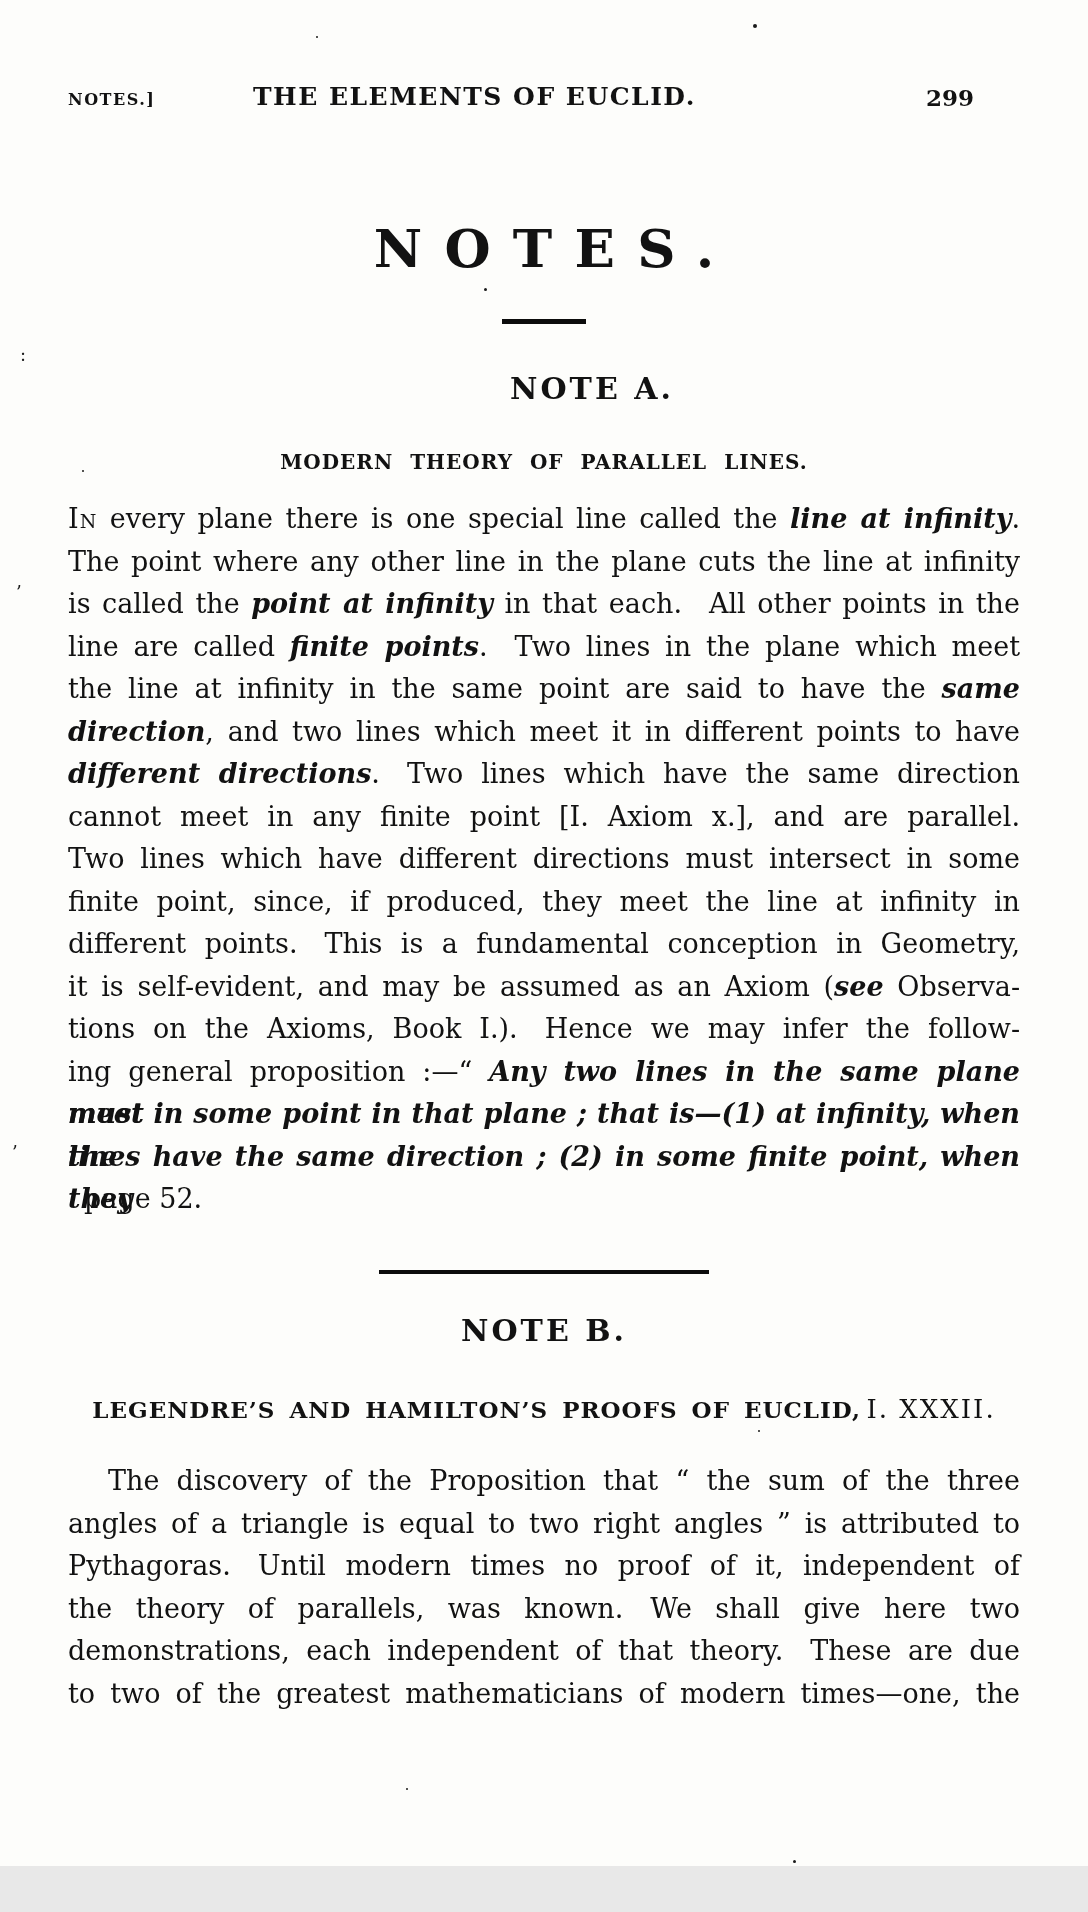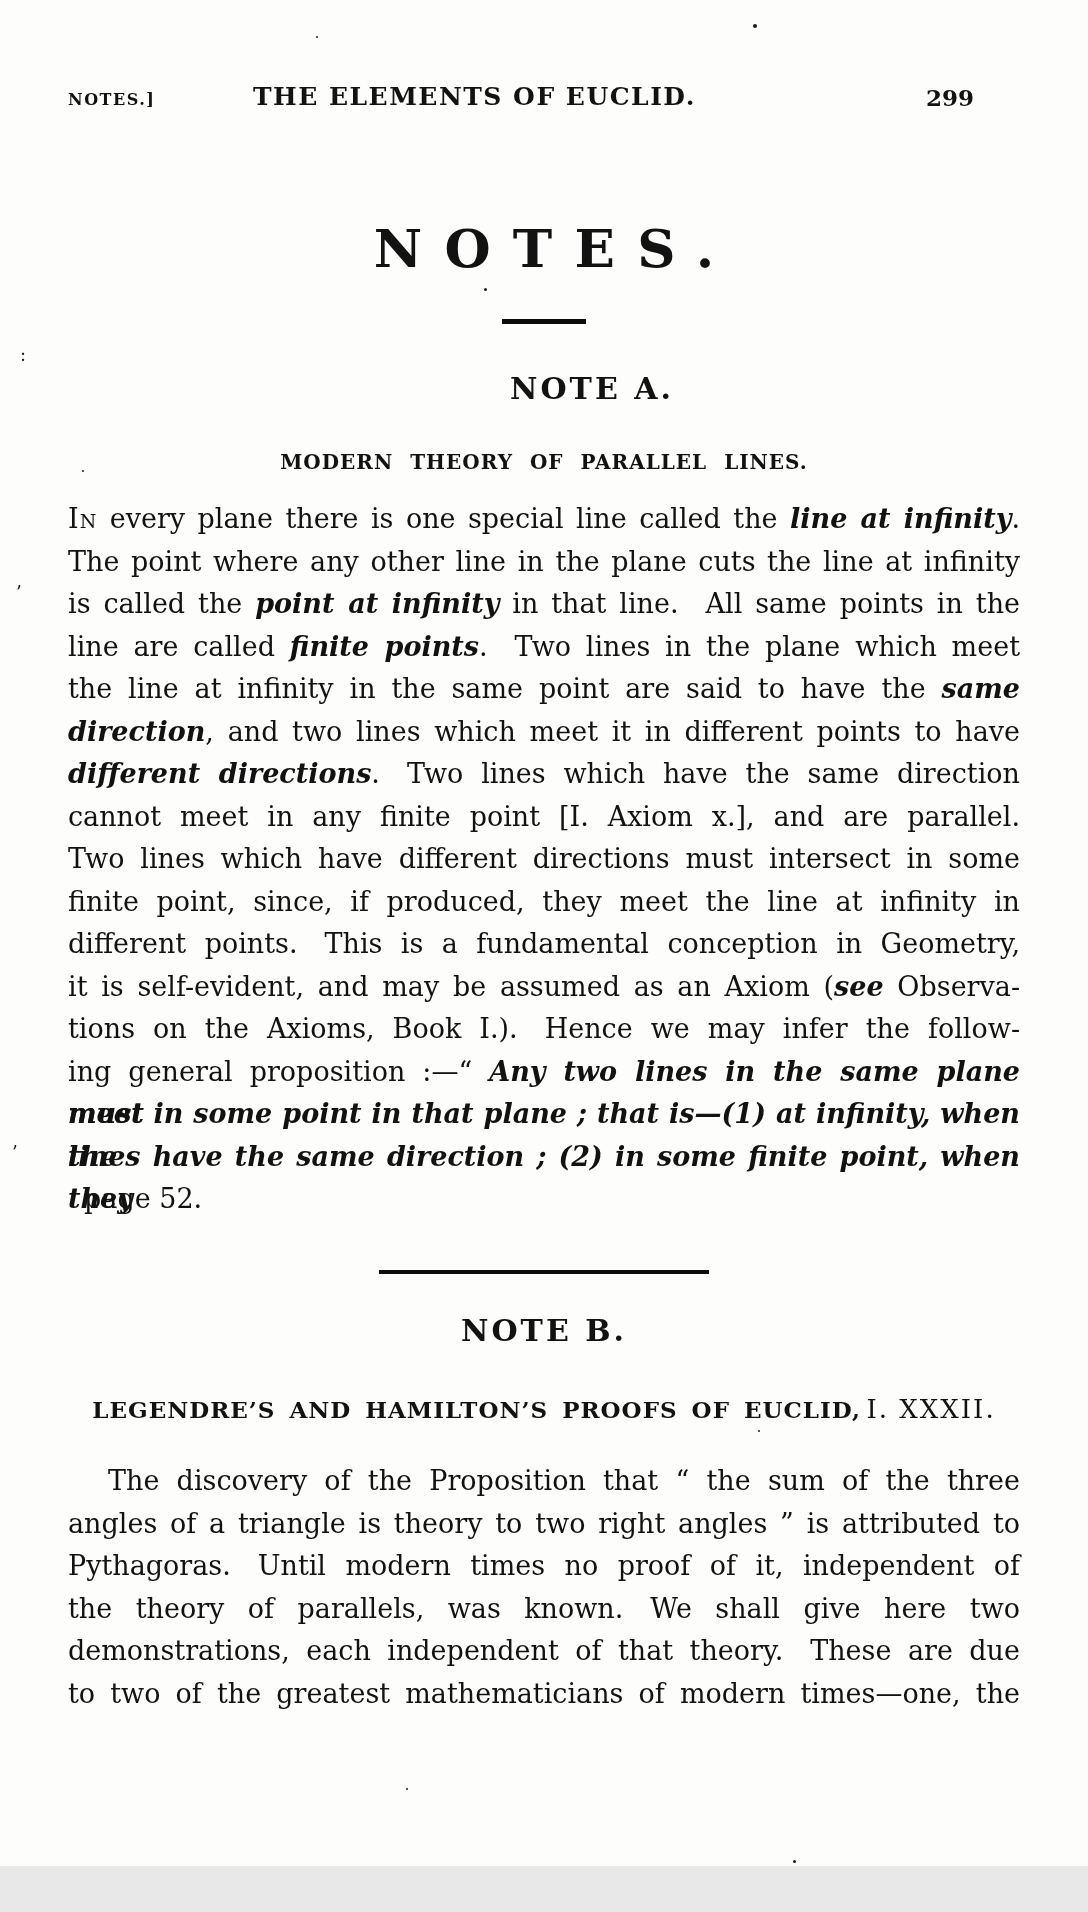--- a/index.html
+++ b/index.html
@@ -67,21 +67,21 @@
 
   <div class="main-title">NOTES.</div>
   <div class="title-rule"></div>
 
   <div class="note-heading heading-a">NOTE A.</div>
   <div class="subheading subheading-a">MODERN THEORY OF PARALLEL LINES.</div>
 
   <div class="para para-a">
       <div class="line"><span class="seg-fc">In</span><span class="seg-n"> every plane there is one special line called the </span><span class="seg-i">line at infinity</span><span class="seg-n">.</span></div>
       <div class="line"><span class="seg-n">The point where any other line in the plane cuts the line at infinity</span></div>
-      <div class="line"><span class="seg-n">is called the </span><span class="seg-i">point at infinity</span><span class="seg-n"> in that line. All same points in the</span></div>
+      <div class="line"><span class="seg-n">is called the </span><span class="seg-i">point at infinity</span><span class="seg-n"> in that each. All other points in the</span></div>
       <div class="line"><span class="seg-n">line are called </span><span class="seg-i">finite points</span><span class="seg-n">. Two lines in the plane which meet</span></div>
       <div class="line"><span class="seg-n">the line at infinity in the same point are said to have the </span><span class="seg-i">same</span></div>
       <div class="line"><span class="seg-i">direction</span><span class="seg-n">, and two lines which meet it in different points to have</span></div>
       <div class="line"><span class="seg-i">different directions</span><span class="seg-n">. Two lines which have the same direction</span></div>
       <div class="line"><span class="seg-n">cannot meet in any finite point [I. Axiom x.], and are parallel.</span></div>
       <div class="line"><span class="seg-n">Two lines which have different directions must intersect in some</span></div>
       <div class="line"><span class="seg-n">finite point, since, if produced, they meet the line at infinity in</span></div>
       <div class="line"><span class="seg-n">different points. This is a fundamental conception in Geometry,</span></div>
       <div class="line"><span class="seg-n">it is self-evident, and may be assumed as an Axiom (</span><span class="seg-i">see</span><span class="seg-n"> Observa-</span></div>
       <div class="line"><span class="seg-n">tions on the Axioms, Book I.). Hence we may infer the follow-</span></div>
@@ -94,21 +94,21 @@
   <div class="section-rule"></div>
 
   <div class="note-heading heading-b">NOTE B.</div>
   <div class="subheading subheading-b">
     <span class="sub-b-main">LEGENDRE’S AND HAMILTON’S PROOFS OF EUCLID,</span>
     <span class="sub-b-ref">I. XXXII.</span>
   </div>
 
   <div class="para para-b">
       <div class="line indent"><span class="seg-n">The discovery of the Proposition that “ the sum of the three</span></div>
-      <div class="line"><span class="seg-n">angles of a triangle is theory to two right angles ” is attributed to</span></div>
+      <div class="line"><span class="seg-n">angles of a triangle is equal to two right angles ” is attributed to</span></div>
       <div class="line"><span class="seg-n">Pythagoras. Until modern times no proof of it, independent of</span></div>
       <div class="line"><span class="seg-n">the theory of parallels, was known. We shall give here two</span></div>
       <div class="line"><span class="seg-n">demonstrations, each independent of that theory. These are due</span></div>
       <div class="line"><span class="seg-n">to two of the greatest mathematicians of modern times—one, the</span></div>
     </div>
 
   <div id="artifacts">
       <div class="speck" style="width: 4px; height: 4px; left: 753px; top: 24px;"></div>
       <div class="speck" style="width: 2px; height: 2px; left: 316px; top: 36px;"></div>
       <div class="speck" style="width: 3px; height: 3px; left: 484px; top: 288px;"></div>

